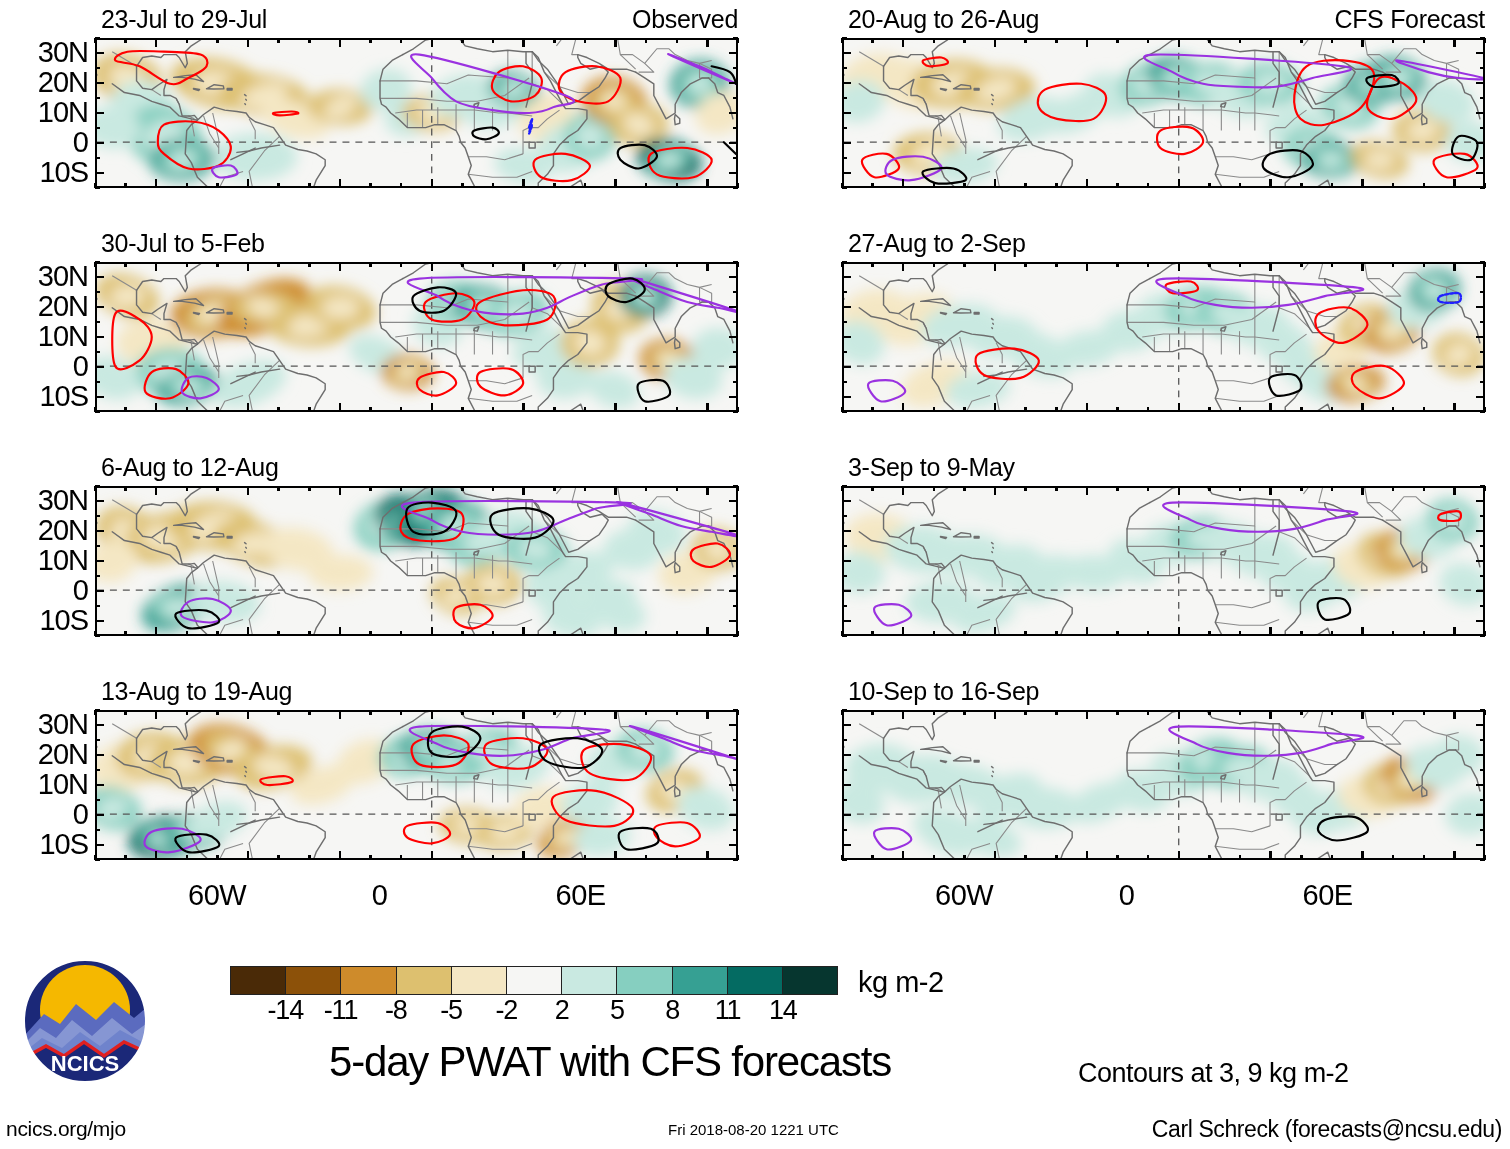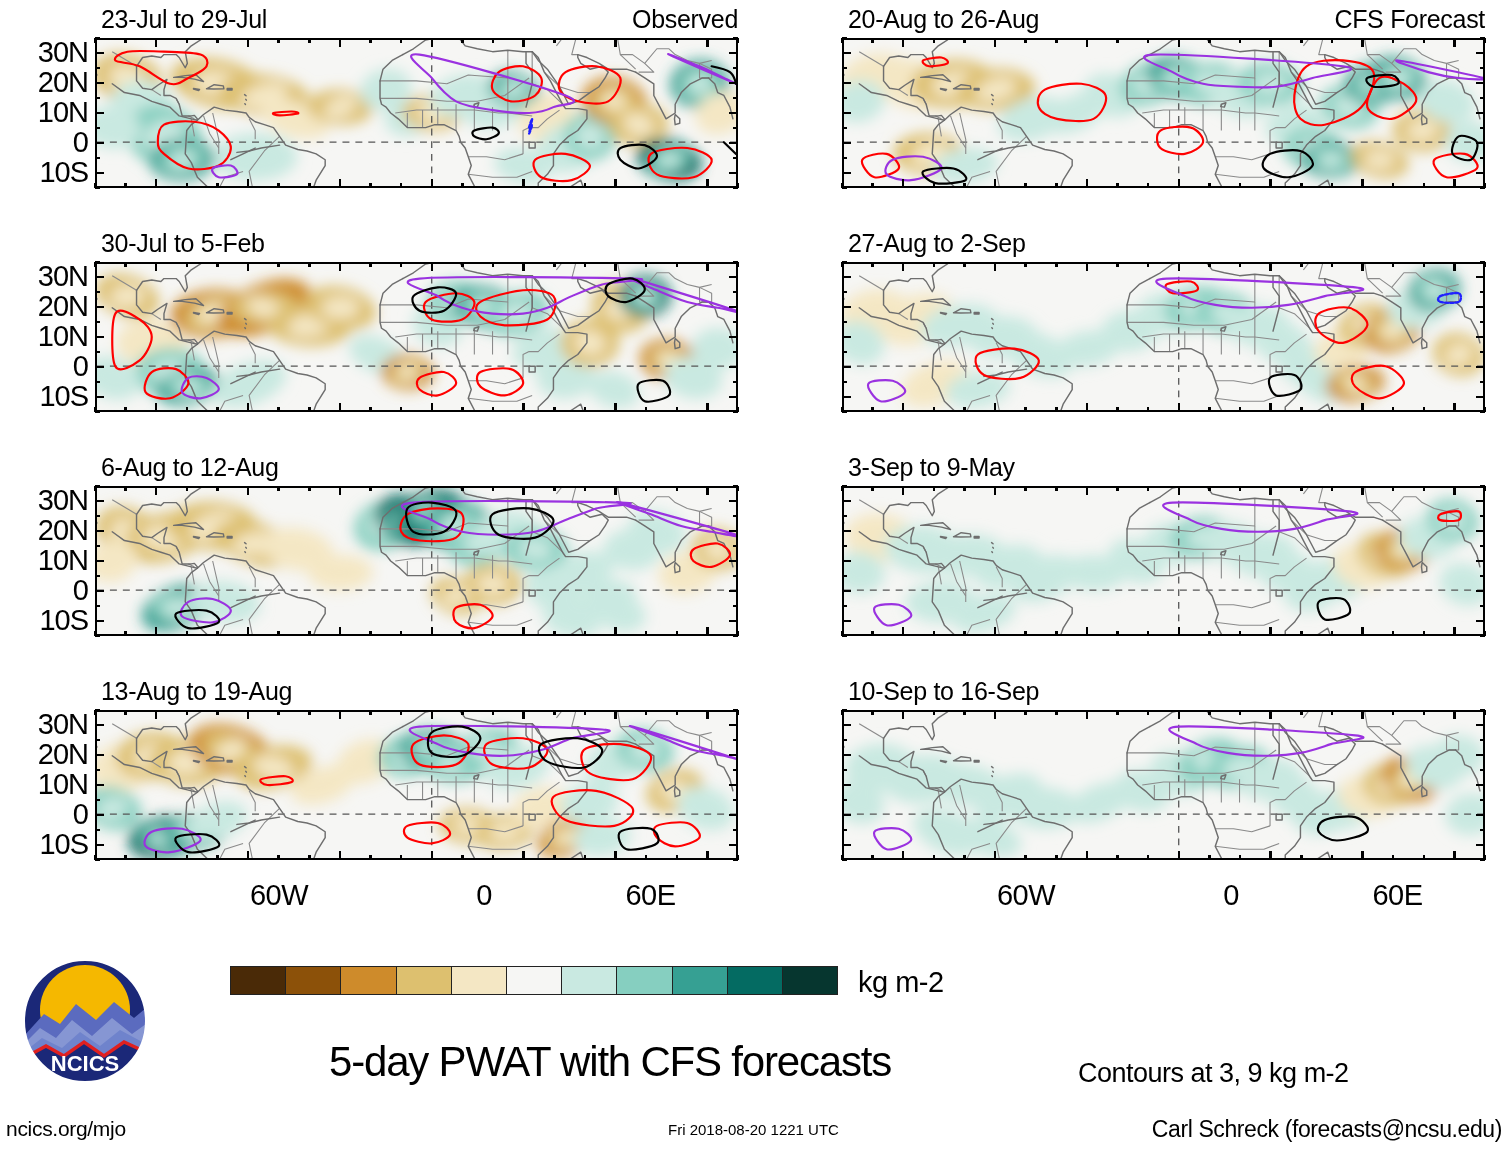--- a/index.html
+++ b/index.html
@@ -14,21 +14,21 @@
   .maparea{position:absolute;inset:0;}
   .maparea svg{display:block;width:100%;height:100%;}
 
   
   .tick{position:absolute;background:#000;}
   .tick.h{height:2.5px;}
   .tick.v{width:2.5px;}
 
   
   .ylab{position:absolute;font-size:29px;line-height:29px;text-align:right;white-space:nowrap;letter-spacing:-1px;}
-  .xlab{position:absolute;font-size:29px;line-height:29px;white-space:nowrap;text-align:right;letter-spacing:-0.5px;}
+  .xlab{position:absolute;font-size:29px;line-height:29px;white-space:nowrap;text-align:left;letter-spacing:-0.5px;}
 
   
   #colorbar-wrap{position:absolute;left:230px;top:966px;}
   #colorbar{display:flex;border:1.5px solid #222;width:608px;height:29px;box-sizing:border-box;}
   #colorbar .sw{flex:1 1 0;border-right:1.2px solid #222;}
   #colorbar .sw:last-child{border-right:none;}
   #cbar-ticks{position:relative;width:608px;height:34px;}
   #cbar-ticks span{position:absolute;top:0;font-size:27px;line-height:30px;transform:translateX(-50%);
                    white-space:nowrap;letter-spacing:-1.2px;}
   #cbar-units{position:absolute;left:858px;top:968px;font-size:29px;line-height:29px;letter-spacing:-0.5px;}
@@ -1722,20 +1722,32 @@
       <div class="sw" style="background: rgb(206, 139, 43);"></div>
       <div class="sw" style="background: rgb(221, 192, 111);"></div>
       <div class="sw" style="background: rgb(244, 231, 196);"></div>
       <div class="sw" style="background: rgb(246, 246, 244);"></div>
       <div class="sw" style="background: rgb(201, 233, 225);"></div>
       <div class="sw" style="background: rgb(134, 207, 192);"></div>
       <div class="sw" style="background: rgb(54, 160, 147);"></div>
       <div class="sw" style="background: rgb(4, 107, 98);"></div>
       <div class="sw" style="background: rgb(6, 54, 47);"></div>
     </div>
+  <div id="cbar-ticks">
+      <span style="left: 55.2727px;">-14</span>
+      <span style="left: 110.545px;">-11</span>
+      <span style="left: 165.818px;">-8</span>
+      <span style="left: 221.091px;">-5</span>
+      <span style="left: 276.364px;">-2</span>
+      <span style="left: 331.636px;">2</span>
+      <span style="left: 386.909px;">5</span>
+      <span style="left: 442.182px;">8</span>
+      <span style="left: 497.455px;">11</span>
+      <span style="left: 552.727px;">14</span>
+    </div>
 </div>
 <div id="cbar-units">kg m-2</div>
 <div id="maintitle">5-day PWAT with CFS forecasts</div>
 
 <div id="legend">
   </div>
 <div id="contour-note">Contours at 3, 9 kg m-2</div>
 
 <div id="logo">
   <svg viewBox="0 0 126 126" width="126" height="126">

